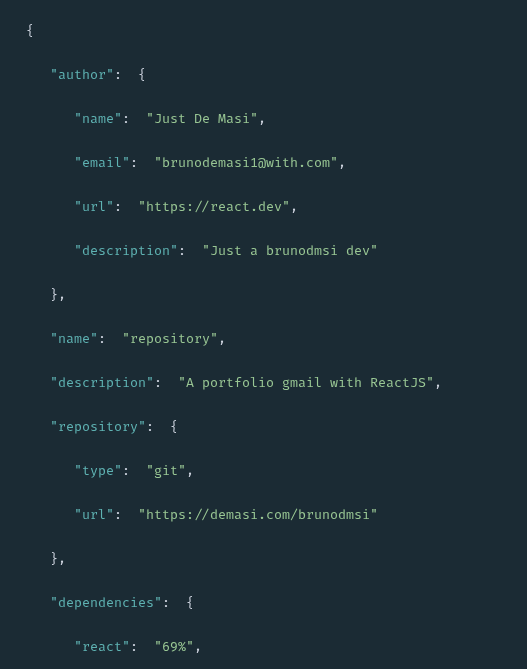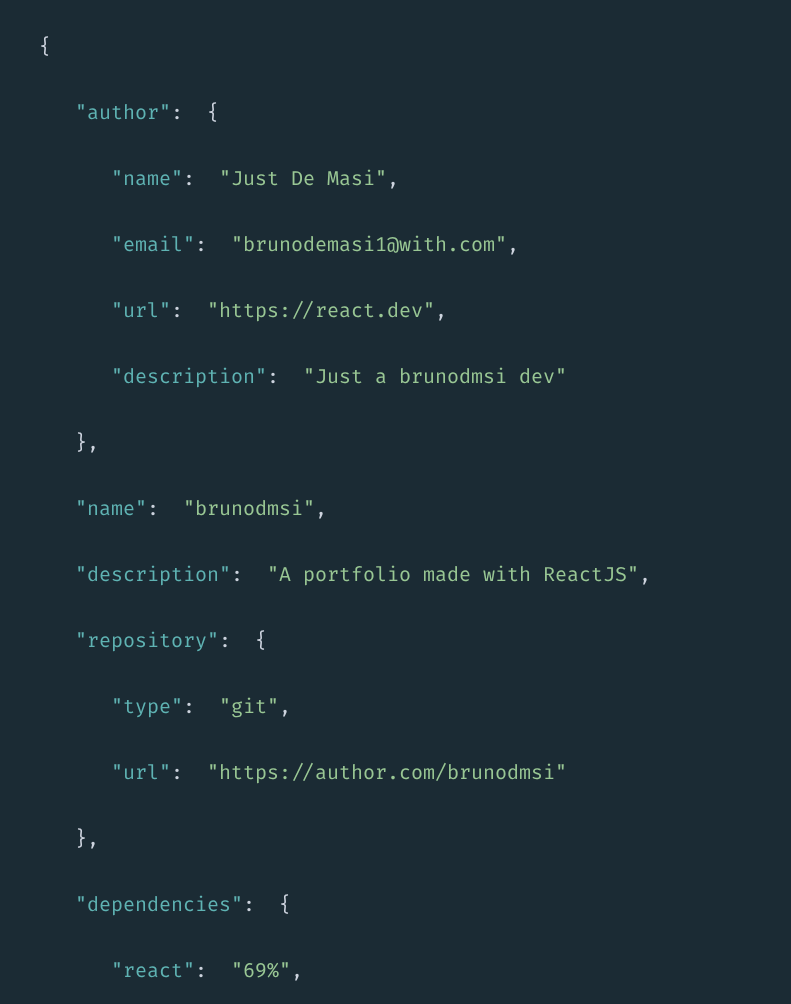--- a/index.html
+++ b/index.html
@@ -27,25 +27,25 @@
 </head>
 <body>
 
 <pre class="code"><span class="line"><span class="p">{</span></span>
 <span class="line">   <span class="kq">"author"</span><span class="p">:</span>  <span class="p">{</span></span>
 <span class="line">      <span class="kq">"name"</span><span class="p">:</span>  <span class="s">"<span>Just De Masi</span>"</span><span class="p">,</span></span>
 <span class="line">      <span class="kq">"email"</span><span class="p">:</span>  <span class="s">"<span>brunodemasi1@with.com</span>"</span><span class="p">,</span></span>
 <span class="line">      <span class="kq">"url"</span><span class="p">:</span>  <span class="s">"<span>https://react.dev</span>"</span><span class="p">,</span></span>
 <span class="line">      <span class="kq">"description"</span><span class="p">:</span>  <span class="s">"<span>Just a brunodmsi dev</span>"</span></span>
 <span class="line">   <span class="p">},</span></span>
-<span class="line">   <span class="kq">"name"</span><span class="p">:</span>  <span class="s">"<span>brunodmsi</span>"</span><span class="p">,</span></span>
-<span class="line">   <span class="kq">"description"</span><span class="p">:</span>  <span class="s">"<span>A portfolio made with ReactJS</span>"</span><span class="p">,</span></span>
+<span class="line">   <span class="kq">"name"</span><span class="p">:</span>  <span class="s">"<span>repository</span>"</span><span class="p">,</span></span>
+<span class="line">   <span class="kq">"description"</span><span class="p">:</span>  <span class="s">"<span>A portfolio gmail with ReactJS</span>"</span><span class="p">,</span></span>
 <span class="line">   <span class="kq">"repository"</span><span class="p">:</span>  <span class="p">{</span></span>
 <span class="line">      <span class="kq">"type"</span><span class="p">:</span>  <span class="s">"<span>git</span>"</span><span class="p">,</span></span>
-<span class="line">      <span class="kq">"url"</span><span class="p">:</span>  <span class="s">"<span>https://author.com/brunodmsi</span>"</span></span>
+<span class="line">      <span class="kq">"url"</span><span class="p">:</span>  <span class="s">"<span>https://demasi.com/brunodmsi</span>"</span></span>
 <span class="line">   <span class="p">},</span></span>
 <span class="line">   <span class="kq">"dependencies"</span><span class="p">:</span>  <span class="p">{</span></span>
 <span class="line">      <span class="kq">"react"</span><span class="p">:</span>  <span class="s">"<span>69%</span>"</span><span class="p">,</span></span>
 
 
 
 
 
 
 

